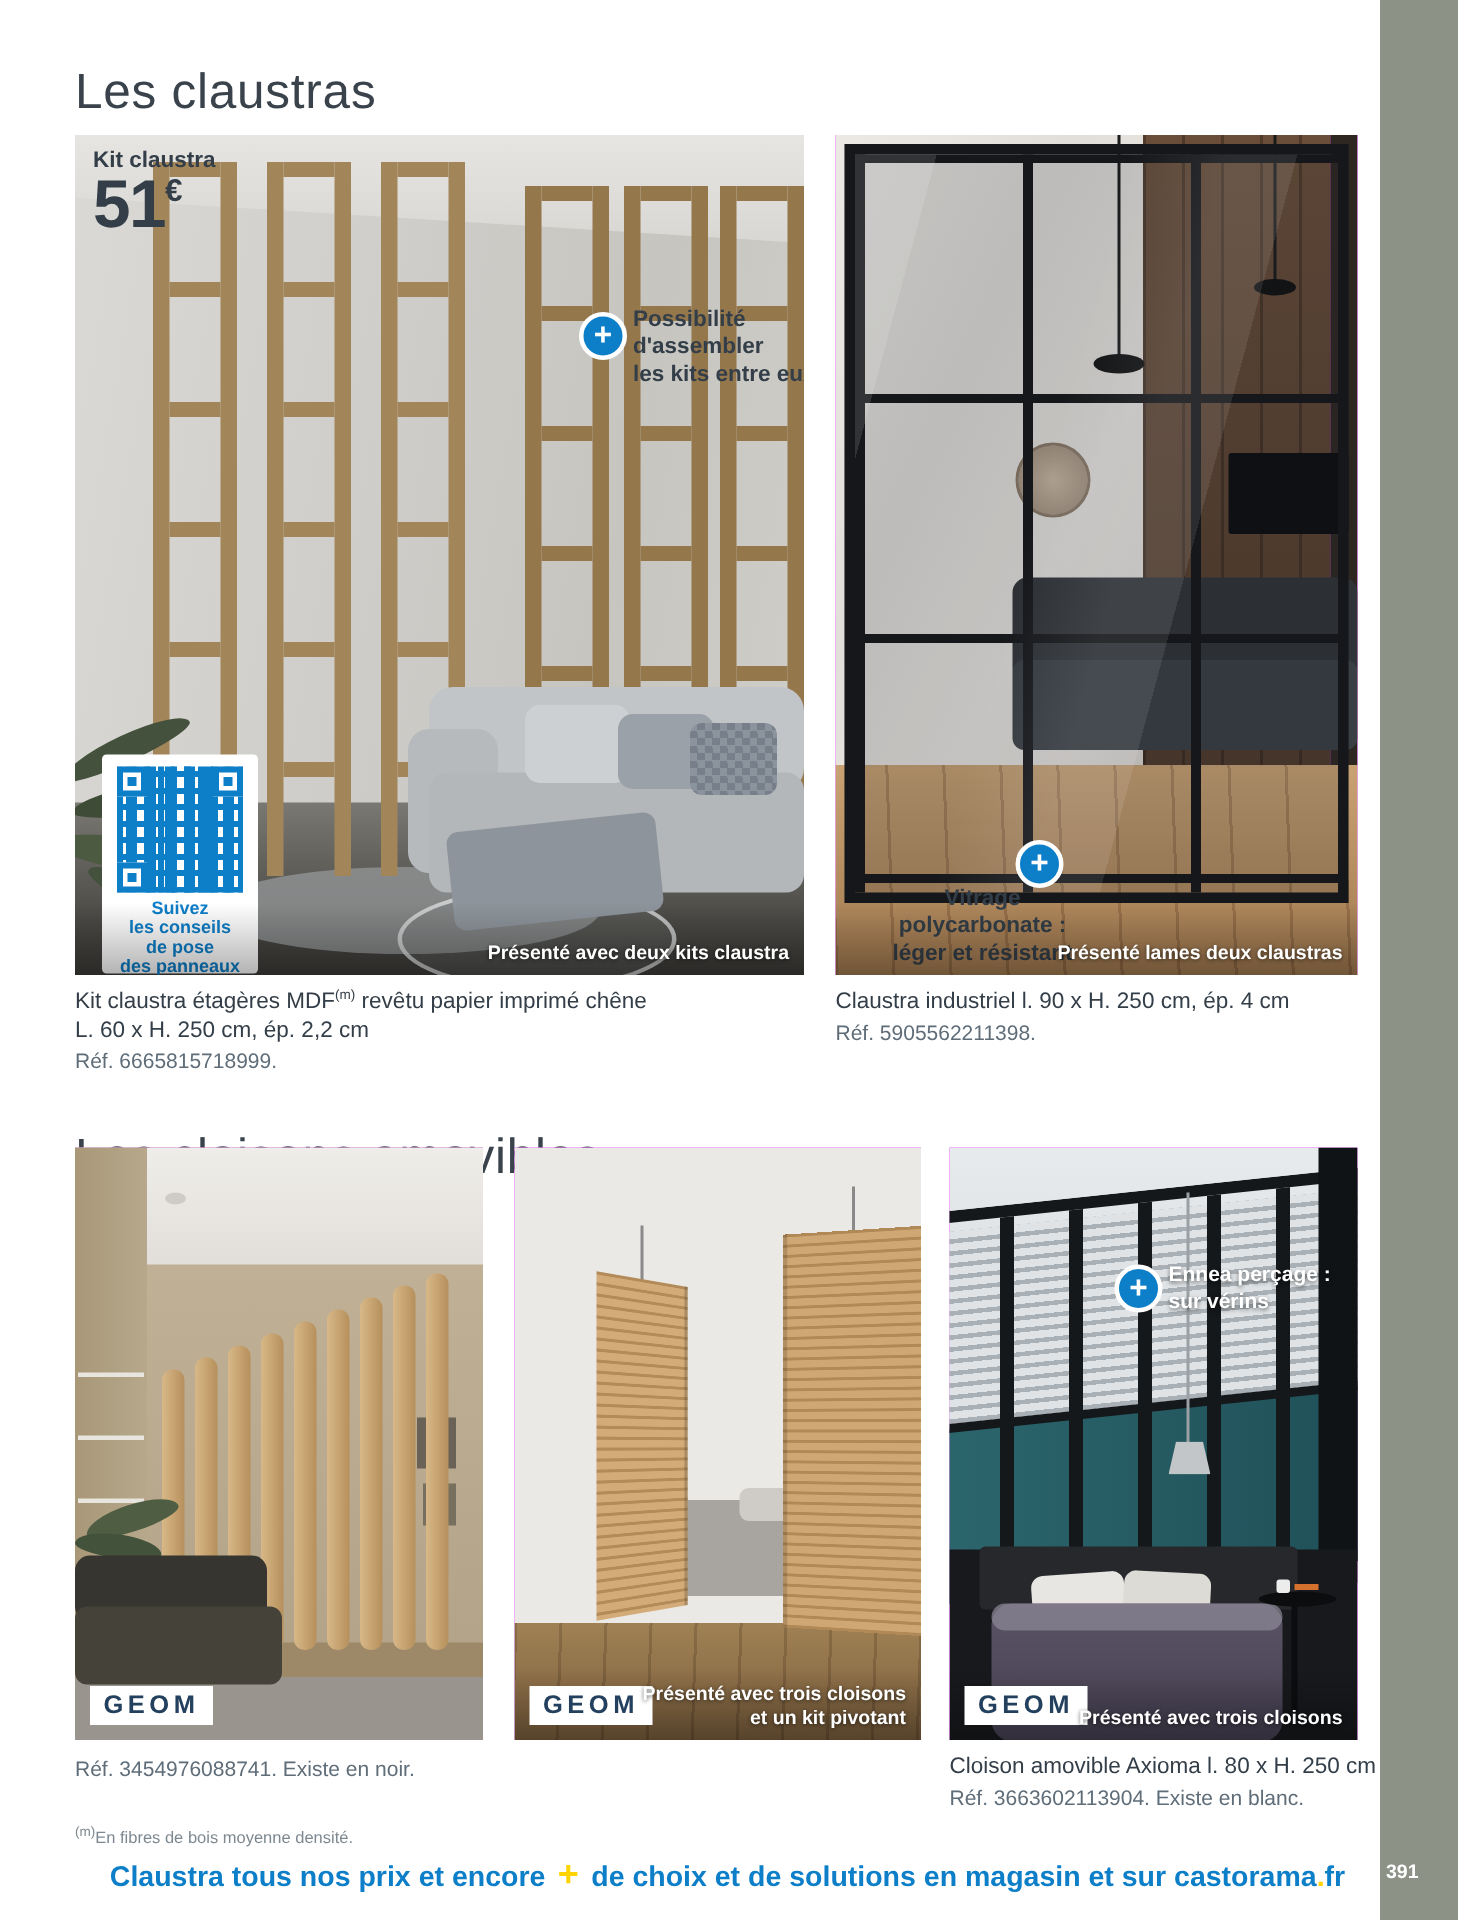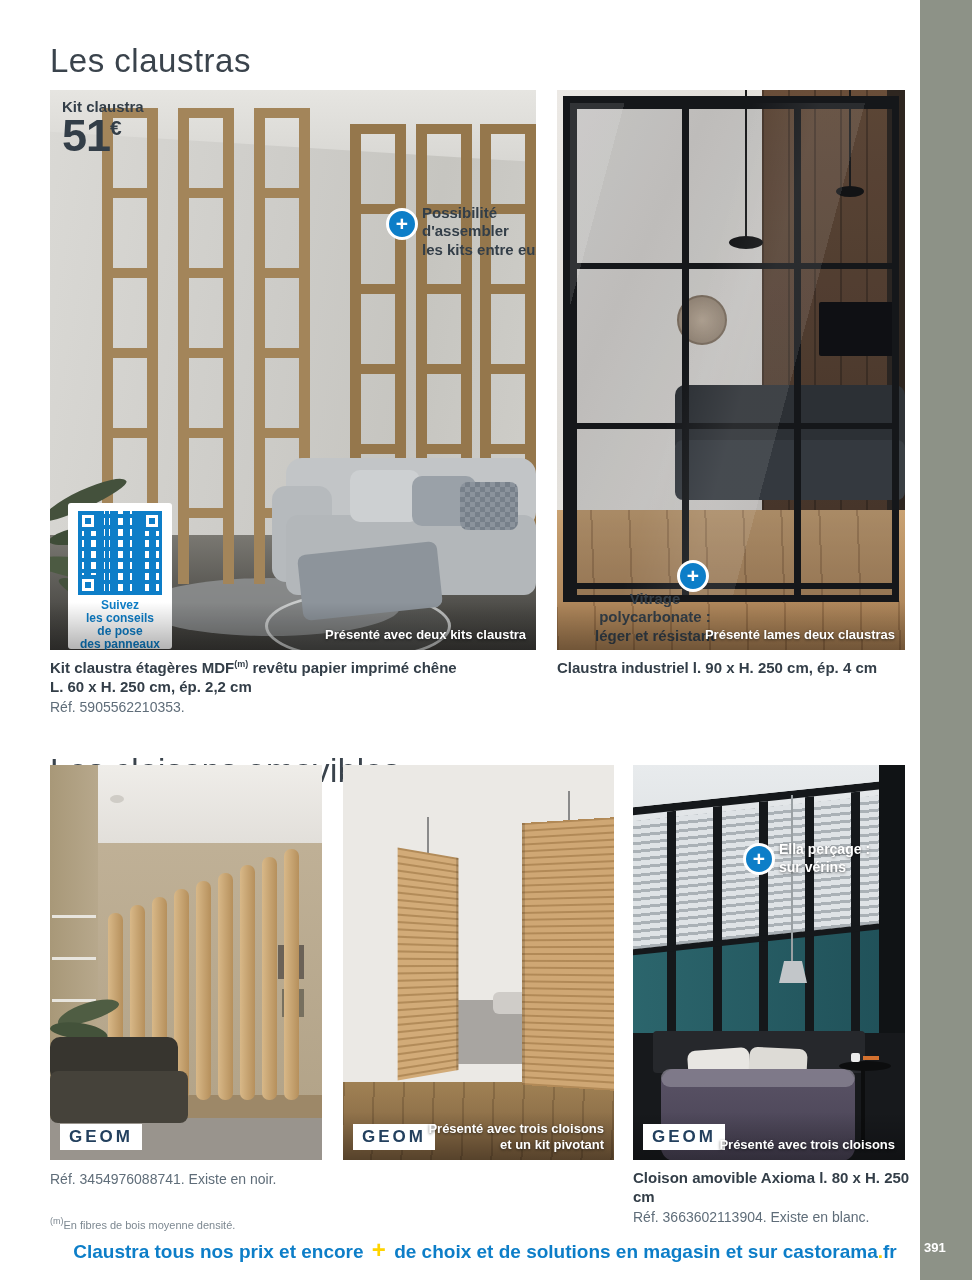--- a/index.html
+++ b/index.html
@@ -18,21 +18,21 @@
            line-height:1.25;text-align:right;text-shadow:0 1px 3px rgba(0,0,0,.6);}
   .plus-badge{position:absolute;width:26px;height:26px;border-radius:50%;background:#0d7ec8;
               border:3px solid #fff;color:#fff;font-weight:700;font-size:21px;line-height:25px;
               text-align:center;box-sizing:content-box;}
   .callout-dark{position:absolute;color:#333e48;font-weight:700;font-size:15px;line-height:1.22;}
   .callout-light{position:absolute;color:#fff;font-weight:700;font-size:14px;line-height:1.25;
                  text-shadow:0 1px 3px rgba(0,0,0,.55);}
   .geom{position:absolute;left:10px;bottom:10px;height:26px;padding:0 9px;background:#fff;
         color:#23405e;font-weight:700;font-size:17px;line-height:26px;letter-spacing:3px;}
   
-  .pname{color:#333e48;font-weight:700;font-size:15px;line-height:1.28;margin:0;}
+  .pname{color:#333e48;font-weight:400;font-size:15px;line-height:1.28;margin:0;}
   .pref{color:#5f6d79;font-weight:400;font-size:14px;line-height:1.3;margin-top:2px;}
   .sup{font-size:9px;vertical-align:super;}
   
   .price-label{color:#333e48;font-weight:700;font-size:15px;}
   .price-val{color:#333e48;font-weight:800;font-size:45px;line-height:.95;letter-spacing:-1px;}
   .price-eur{font-size:21px;vertical-align:top;position:relative;top:3px;}
   
   .qr-card{position:absolute;background:#fff;border-radius:3px;}
   .qr{position:absolute;left:10px;top:8px;width:84px;height:84px;background:
       repeating-linear-gradient(90deg,#0d7ec8 0 4px,transparent 4px 9px),
@@ -139,24 +139,25 @@
     <div class="callout-dark pre" style="left:8px;top:500px;width:180px;text-align:center;">Vitrage
 polycarbonate :
 léger et résistant</div>
     <div class="shade"></div>
     <div class="caption">Présenté lames deux claustras</div>
   </div>
 
   <div class="abs" style="left:50px;top:658px;width:490px;">
     <p class="pname"><span>Kit claustra étagères MDF</span><span class="sup">(m)</span><span> revêtu papier imprimé chêne</span></p>
     <p class="pname" style="margin:0;">L. 60 x H. 250 cm, ép. 2,2 cm</p>
-    <div class="pref">Réf. 5905562210353.</div>
+    <div class="pref">Réf. 6665815718999.</div>
   </div>
   <div class="abs" style="left:557px;top:658px;width:360px;">
     <p class="pname">Claustra industriel l. 90 x H. 250 cm, ép. 4 cm</p>
+    <div class="pref">Réf. 5905562211398.</div>
   </div>
 
   <h1 class="sec-title" style="top:752px;">Les cloisons amovibles</h1>
 
   <div class="photo" style="left:50px;top:765px;width:272px;height:395px;">
     <div class="abs" style="left:0;top:0;right:0;bottom:0;background:linear-gradient(#c3b49a,#b0a186);"></div>
     <div class="abs" style="left:0;top:0;right:0;height:78px;background:linear-gradient(#efede9,#e2dfda);"></div>
     <div class="abs" style="left:60px;top:30px;width:14px;height:8px;border-radius:50%;background:#cfccc6;"></div>
     <div class="abs" style="left:0;top:0;width:48px;height:395px;background:linear-gradient(90deg,#a89878,#b7a88c);"></div>
     <div class="abs" style="left:2px;top:150px;width:44px;height:3px;background:#e8e5de;"></div>
@@ -219,21 +220,21 @@
     <div class="abs" style="left:20px;top:266px;width:212px;height:42px;border-radius:4px;background:#26282c;"></div>
     <div class="abs" style="left:55px;top:284px;width:62px;height:34px;border-radius:8px;background:#e8e6e2;transform:rotate(-4deg);"></div>
     <div class="abs" style="left:116px;top:283px;width:58px;height:32px;border-radius:8px;background:#dddbd6;transform:rotate(3deg);"></div>
     <div class="abs" style="left:28px;top:304px;width:194px;height:92px;border-radius:14px;background:linear-gradient(#5a5366,#474153);"></div>
     <div class="abs" style="left:28px;top:304px;width:194px;height:18px;border-radius:10px;background:#8f8a99;opacity:.7;"></div>
     <div class="abs" style="left:228px;top:302px;width:4px;height:74px;background:#0c0d0e;"></div>
     <div class="abs" style="left:206px;top:296px;width:52px;height:10px;border-radius:50%;background:#0c0d0e;"></div>
     <div class="abs" style="left:218px;top:288px;width:9px;height:9px;border-radius:2px;background:#ececec;"></div>
     <div class="abs" style="left:230px;top:291px;width:16px;height:4px;background:#d4712f;"></div>
     <div class="plus-badge" style="left:110px;top:78px;">+</div>
-    <div class="callout-light pre" style="left:146px;top:76px;width:120px;">Ella perçage :
+    <div class="callout-light pre" style="left:146px;top:76px;width:120px;">Ennea perçage :
 sur vérins</div>
     <div class="shade"></div>
     <div class="geom">GEOM</div>
     <div class="caption">Présenté avec trois cloisons</div>
   </div>
 
   <div class="abs" style="left:50px;top:1168px;width:285px;">
     <div class="pref">Réf. 3454976088741. Existe en noir.</div>
   </div>
   <div class="abs" style="left:633px;top:1168px;width:287px;">

